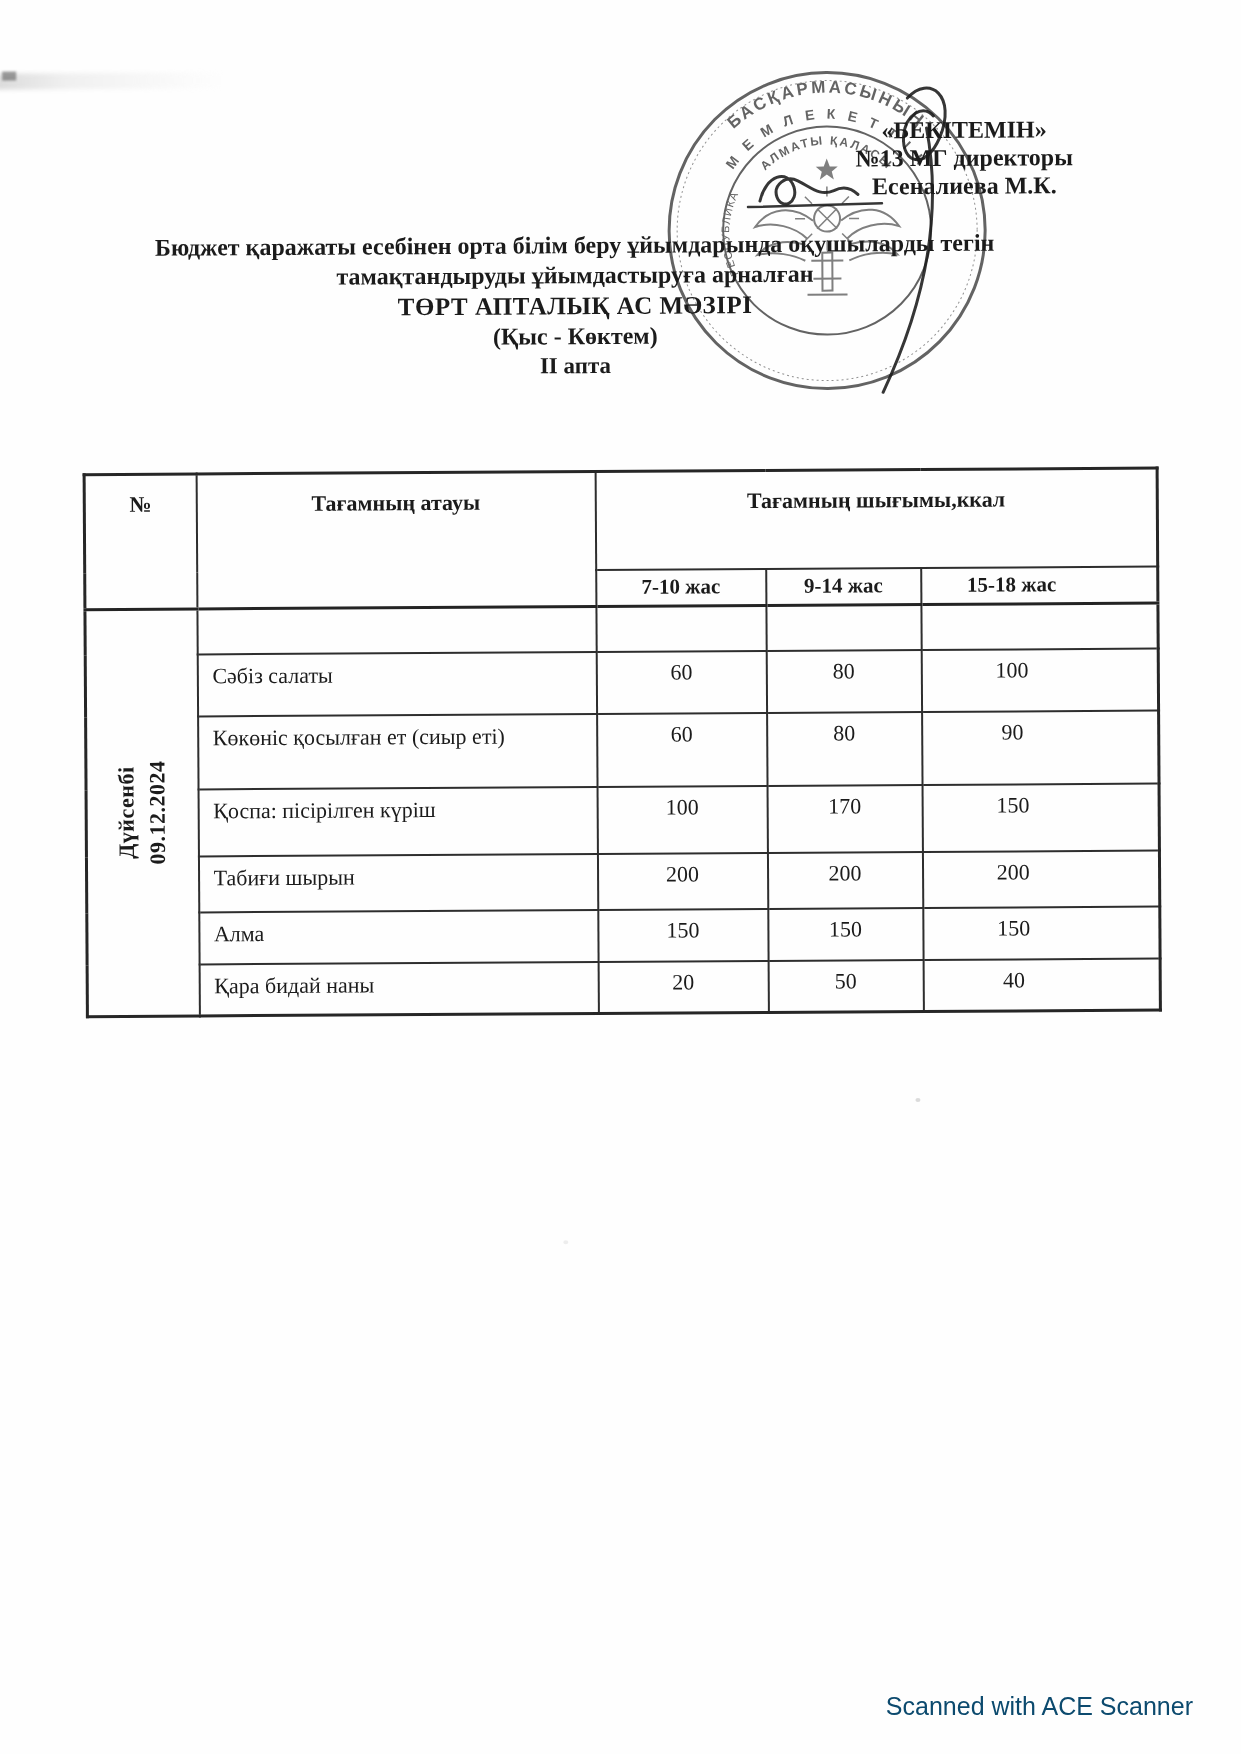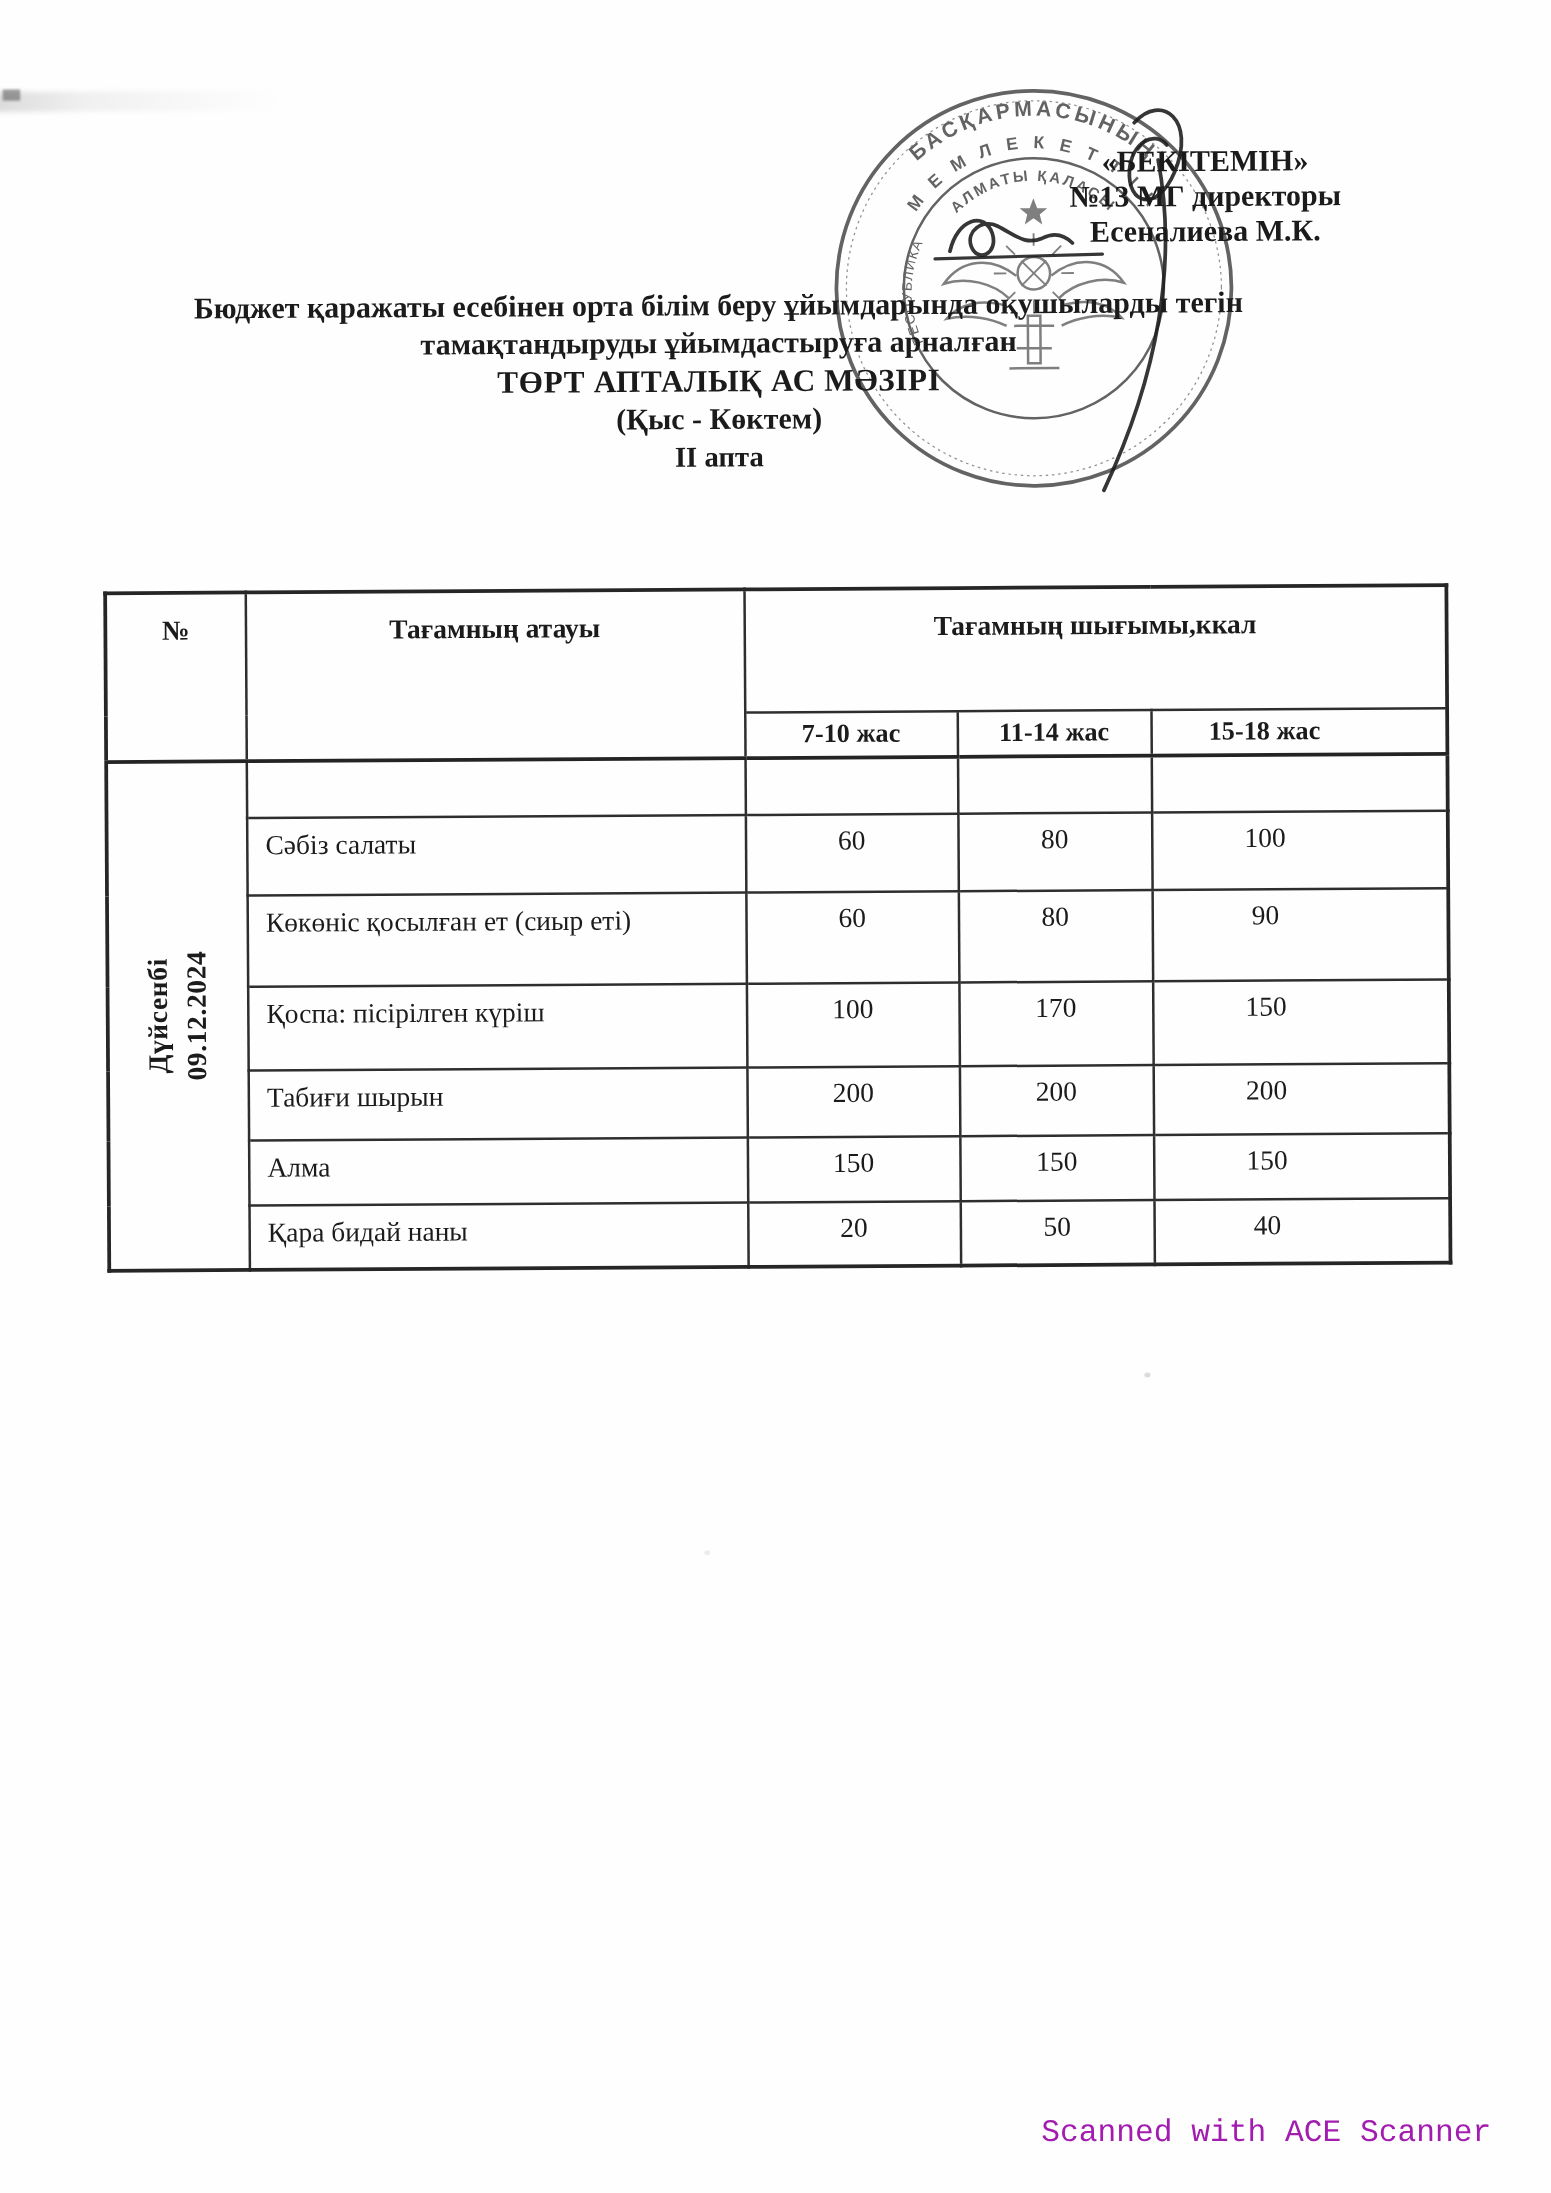--- a/index.html
+++ b/index.html
@@ -54,22 +54,22 @@
   td.day-cell{text-align:center;vertical-align:middle;}
   .day-rot{transform:rotate(-90deg);white-space:nowrap;font-weight:bold;font-size:22px;line-height:1.4;letter-spacing:.5px;text-align:center;}
   td.dish{vertical-align:top;padding:8px 6px 0 14px;text-align:left;}
   td.val{vertical-align:top;padding-top:7px;text-align:center;}
   td.val-last,th.col-age-2{padding-right:55px;}
   .r-dish1{height:62px;} .r-dish2{height:73px;} .r-dish3{height:67px;}
   .r-dish4{height:56px;} .r-dish5{height:52px;} .r-dish6{height:52px;}
 
   
   .footer{position:absolute;right:48px;top:1692px;
-    font-family:Liberation Mono, monospace;
-    font-size:25px;color:#a21caf;}
+    font-family:Liberation Sans, sans-serif;
+    font-size:25px;color:#0c4a6e;}
 </style>
 </head>
 <body>
 
 <div class="content">
 
   <div class="smudge"></div>
   <div class="smudge-dash"></div>
   <div class="speckle" style="left:913px;top:1100px;"></div>
   <div class="speckle" style="left:560px;top:1240px;opacity:.15;"></div>
@@ -155,21 +155,21 @@
         <col style="width:237px">
     </colgroup>
     <tbody>
         <tr class="hrow1">
       <th class="c-num" rowspan="2">№</th>
       <th class="c-dish" rowspan="2">Тағамның атауы</th>
       <th class="c-out" colspan="3">Тағамның шығымы,ккал</th>
     </tr>
     <tr class="hrow2">
       <th class="col-age-0">7-10 жас</th>
-      <th class="col-age-1">11-14 жас</th>
+      <th class="col-age-1">9-14 жас</th>
       <th class="col-age-2">15-18 жас</th>
     </tr>
     <tr class="empty-row">
       <td class="day-cell" rowspan="7">
         <div class="day-rot">
           <div>Дүйсенбі</div>
           <div>09.12.2024</div>
         </div>
       </td>
       <td></td>

